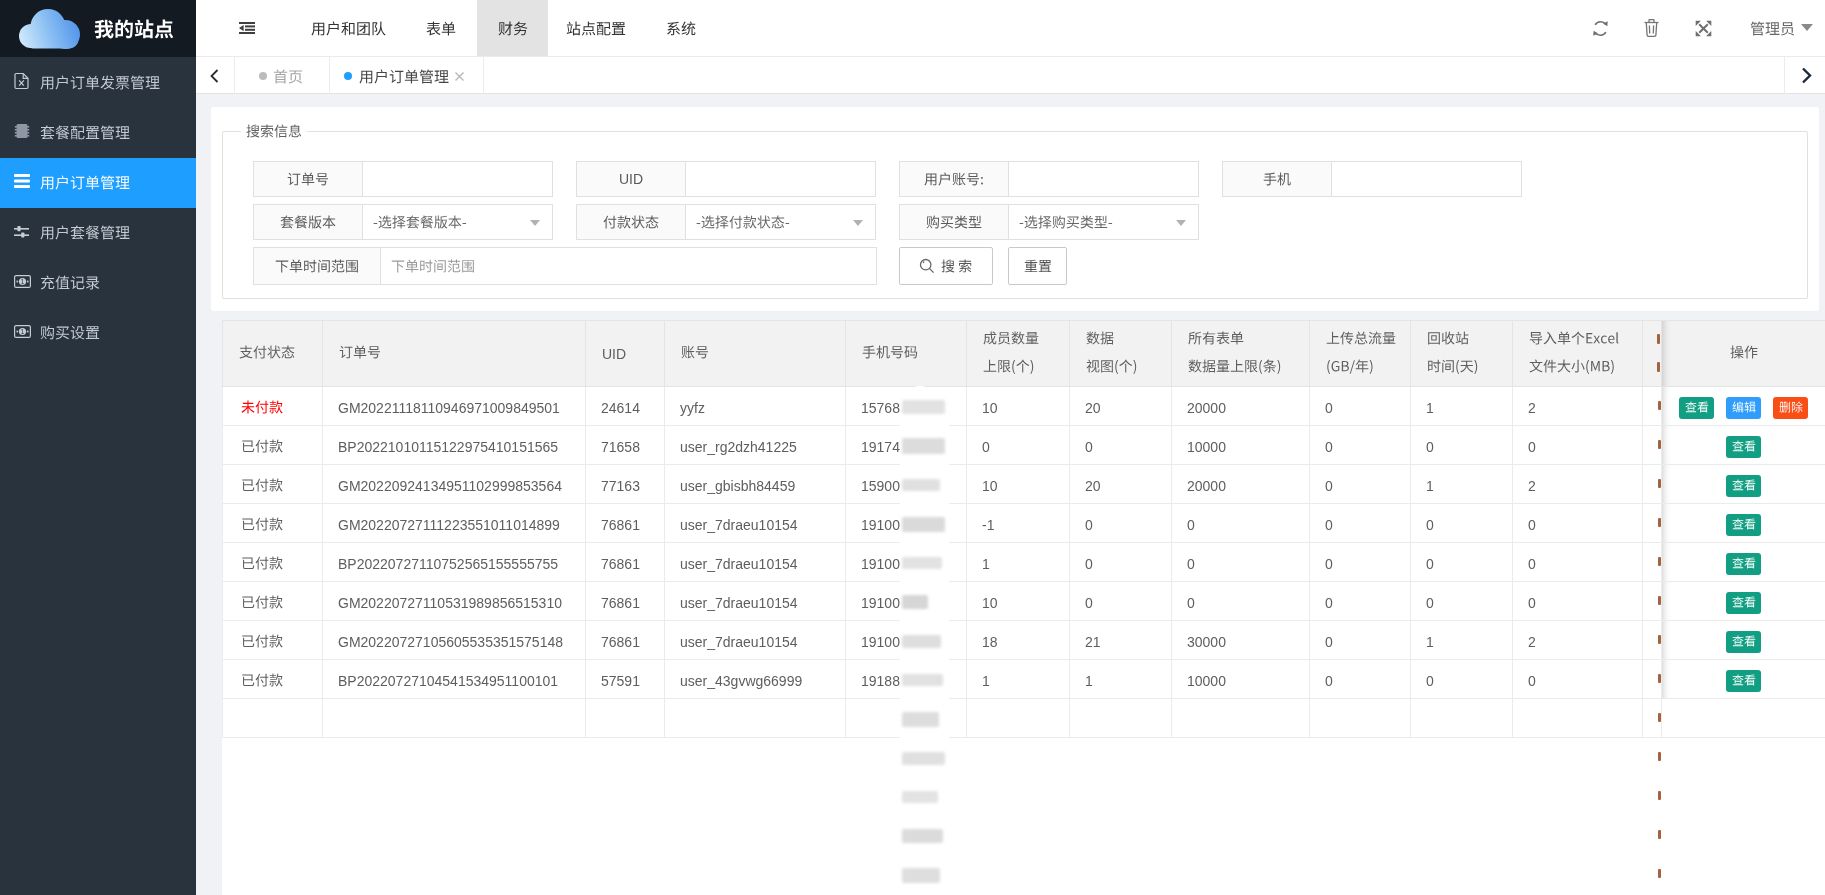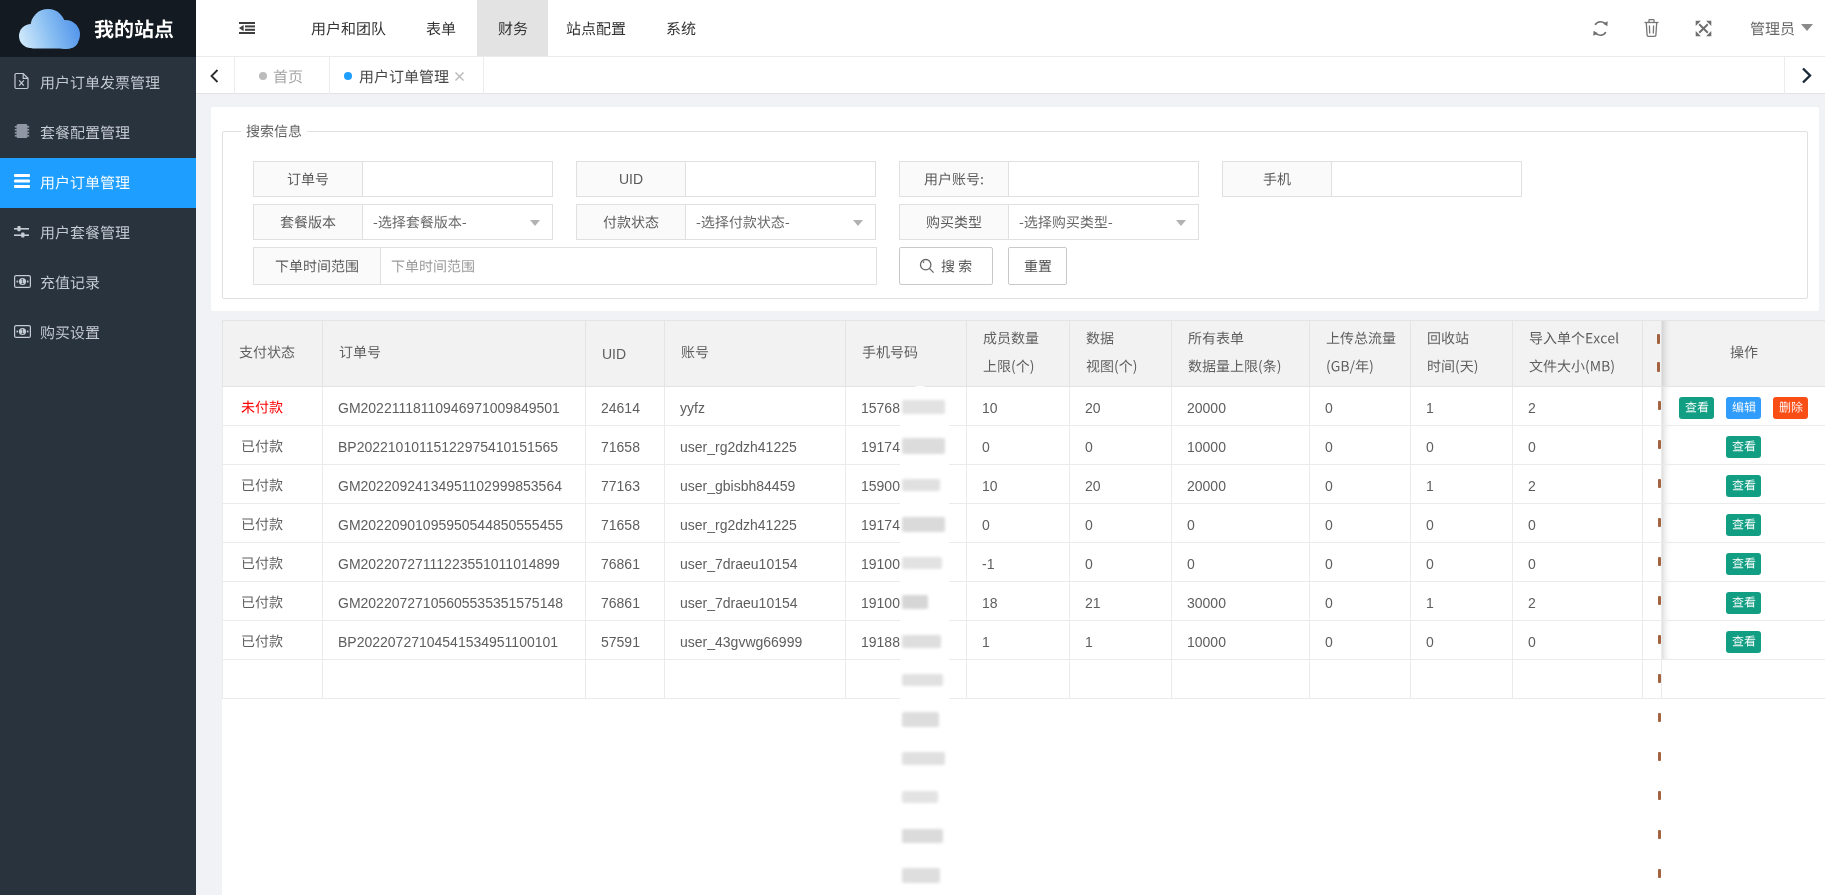--- a/index.html
+++ b/index.html
@@ -501,44 +501,63 @@
           <td>2</td>
           <td style="padding:0"></td>
           <td class="op"><div class="ab" style="background:#119e83"><svg class="z" width="24.0" height="12" style="color:#fff;">
                 <use href="#t44" transform="translate(0,10.56) scale(0.012,-0.012)"></use>
               </svg></div></td>
         </tr>
         <tr>
           <td style="padding-left:18px"><svg class="z" width="42.0" height="14" style="color:#5e5e5e;">
               <use href="#t47" transform="translate(0,12.32) scale(0.014,-0.014)"></use>
             </svg></td>
-          <td>GM20220901095950544850555455</td>
-          <td>71658</td>
-          <td>user_rg2dzh41225</td>
-          <td>19174</td>
-          <td>0</td>
-          <td>0</td>
-          <td>0</td>
-          <td>0</td>
-          <td>0</td>
-          <td>0</td>
-          <td style="padding:0"></td>
-          <td class="op"><div class="ab" style="background:#119e83"><svg class="z" width="24.0" height="12" style="color:#fff;">
-                <use href="#t44" transform="translate(0,10.56) scale(0.012,-0.012)"></use>
-              </svg></div></td>
-        </tr>
-        <tr>
-          <td style="padding-left:18px"><svg class="z" width="42.0" height="14" style="color:#5e5e5e;">
-              <use href="#t47" transform="translate(0,12.32) scale(0.014,-0.014)"></use>
-            </svg></td>
           <td>GM20220727111223551011014899</td>
           <td>76861</td>
           <td>user_7draeu10154</td>
           <td>19100</td>
           <td>-1</td>
+          <td>0</td>
+          <td>0</td>
+          <td>0</td>
+          <td>0</td>
+          <td>0</td>
+          <td style="padding:0"></td>
+          <td class="op"><div class="ab" style="background:#119e83"><svg class="z" width="24.0" height="12" style="color:#fff;">
+                <use href="#t44" transform="translate(0,10.56) scale(0.012,-0.012)"></use>
+              </svg></div></td>
+        </tr>
+        <tr>
+          <td style="padding-left:18px"><svg class="z" width="42.0" height="14" style="color:#5e5e5e;">
+              <use href="#t47" transform="translate(0,12.32) scale(0.014,-0.014)"></use>
+            </svg></td>
+          <td>BP20220727110752565155555755</td>
+          <td>76861</td>
+          <td>user_7draeu10154</td>
+          <td>19100</td>
+          <td>1</td>
+          <td>0</td>
+          <td>0</td>
+          <td>0</td>
+          <td>0</td>
+          <td>0</td>
+          <td style="padding:0"></td>
+          <td class="op"><div class="ab" style="background:#119e83"><svg class="z" width="24.0" height="12" style="color:#fff;">
+                <use href="#t44" transform="translate(0,10.56) scale(0.012,-0.012)"></use>
+              </svg></div></td>
+        </tr>
+        <tr>
+          <td style="padding-left:18px"><svg class="z" width="42.0" height="14" style="color:#5e5e5e;">
+              <use href="#t47" transform="translate(0,12.32) scale(0.014,-0.014)"></use>
+            </svg></td>
+          <td>GM20220727110531989856515310</td>
+          <td>76861</td>
+          <td>user_7draeu10154</td>
+          <td>19100</td>
+          <td>10</td>
           <td>0</td>
           <td>0</td>
           <td>0</td>
           <td>0</td>
           <td>0</td>
           <td style="padding:0"></td>
           <td class="op"><div class="ab" style="background:#119e83"><svg class="z" width="24.0" height="12" style="color:#fff;">
                 <use href="#t44" transform="translate(0,10.56) scale(0.012,-0.012)"></use>
               </svg></div></td>
         </tr>

